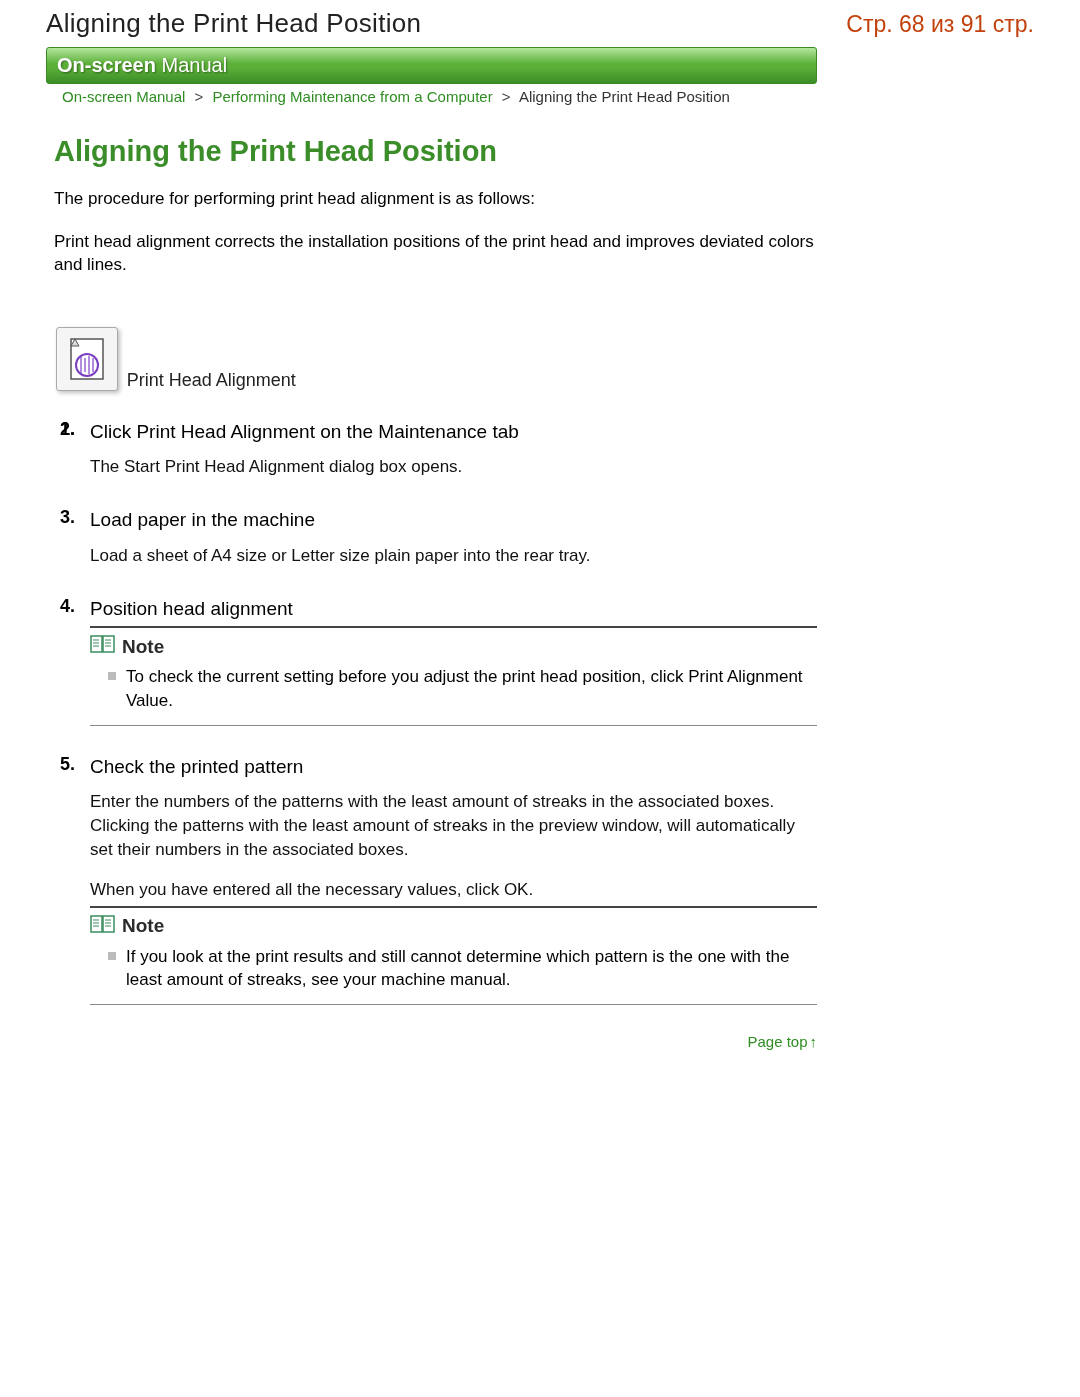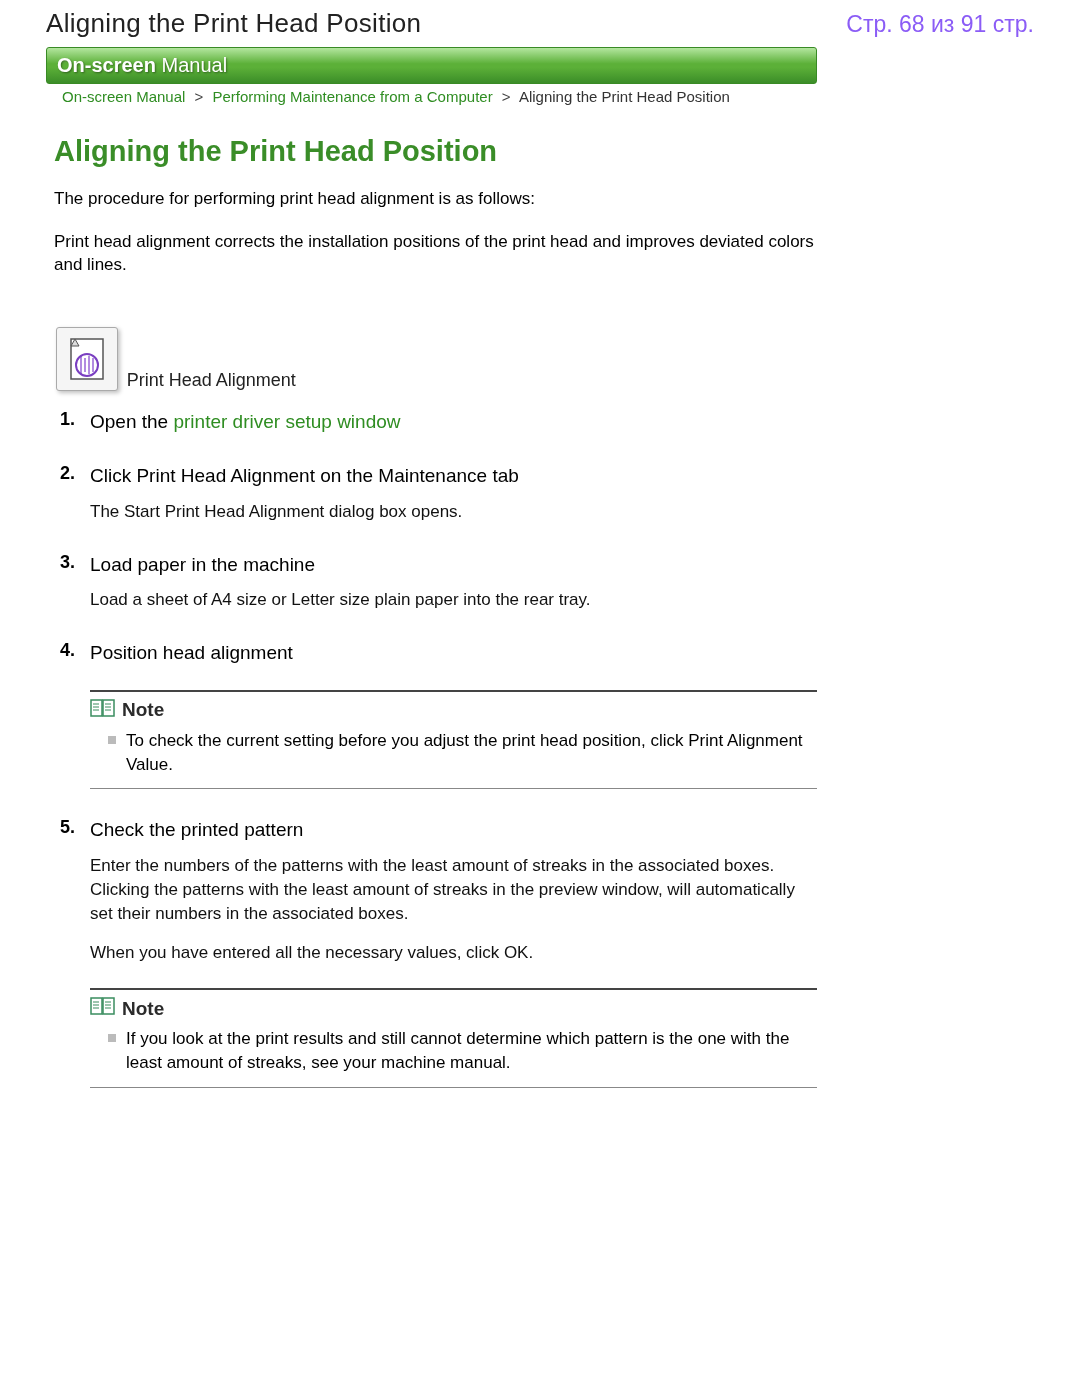--- a/index.html
+++ b/index.html
@@ -18,21 +18,21 @@
     padding: 8px 46px 8px 46px;
   }
   .header-title {
     font-size: 26px;
     font-weight: 400;
     color: #222;
     letter-spacing: 0.3px;
   }
   .page-indicator {
     font-size: 23px;
-    color: #8b5cf6;
+    color: #c2410c;
   }
   .banner {
     margin: 0 46px 0 46px;
     width: 771px;
     background: linear-gradient(to bottom, #b3e69f 0%, #5cb038 45%, #5cb038 55%, #3b8d28 100%);
     border: 1px solid #398a25;
     border-radius: 3px;
     padding: 6px 10px 6px 10px;
     box-sizing: border-box;
   }
@@ -120,21 +120,21 @@
     margin-top: 10px;
     font-size: 17px;
     line-height: 1.4;
     color: #111;
   }
   a.inline-link {
     color: #2f8d22;
     text-decoration: none;
   }
   .note-block {
-    margin-top: 23px;
+    margin-top: 4px;
     border-top: 2px solid #444;
     border-bottom: 1px solid #888;
     padding: 6px 0 12px 0;
   }
   .note-header {
     display: flex;
     align-items: center;
     font-weight: bold;
     font-size: 19px;
     color: #2b2b2b;
@@ -216,23 +216,20 @@
         <line x1="24" y1="20" x2="24" y2="34" stroke="#b28be0" stroke-width="2"></line>
         <ellipse cx="18" cy="27" rx="11" ry="11" fill="none" stroke="#7a3fc1" stroke-width="2"></ellipse>
       </svg>
     </span>
     <span class="icon-label">Print Head Alignment</span>
   </div>
 
   <ol class="steps">
     <li>
       <span class="num">1.</span>
-      <span class="step-title">
-        <span>Open the </span><a href="#" class="inline-link">printer driver setup window</a>
-      </span>
     </li>
 
     <li>
       <span class="num">2.</span>
       <span class="step-title">Click Print Head Alignment on the Maintenance tab</span>
       <div class="step-body">The Start Print Head Alignment dialog box opens.</div>
     </li>
 
     <li>
       <span class="num">3.</span>
@@ -288,13 +285,16 @@
           </span>
           <span>Note</span>
         </div>
         <ul>
           <li>If you look at the print results and still cannot determine which pattern is the one with the least amount of streaks, see your machine manual.</li>
         </ul>
       </div>
     </li>
   </ol>
 
+  <div class="page-top">
+    <a href="#">Page top</a><span class="up-arrow">↑</span>
+  </div>
 </div>
 
 </body></html>

